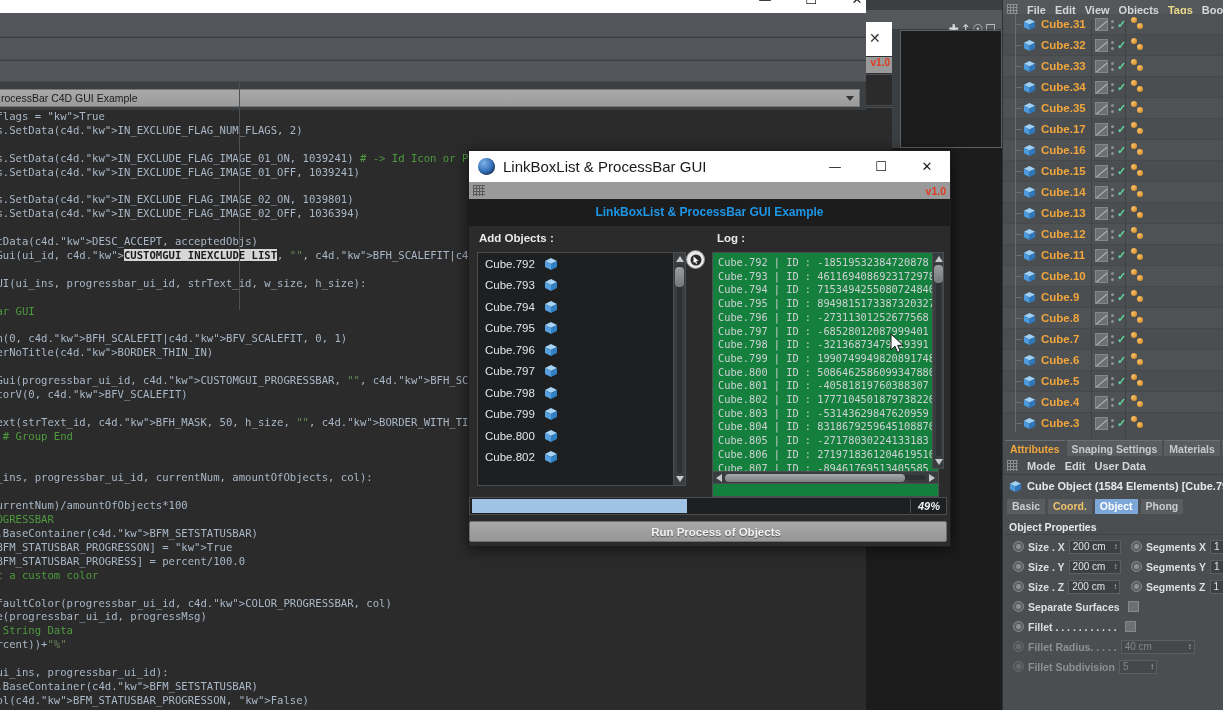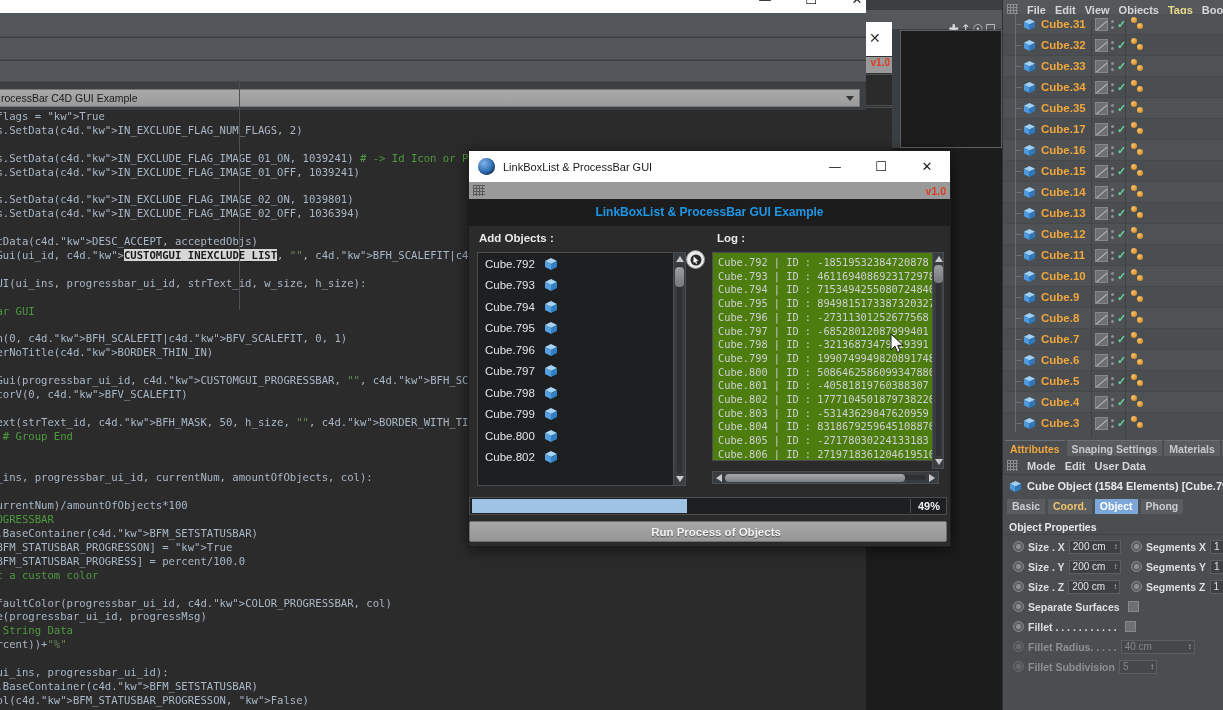--- a/index.html
+++ b/index.html
@@ -271,21 +271,21 @@
   .dlg-title {
     position: absolute; left: 0; top: 0; width: 481px; height: 31px;
     background: #ffffff; display: flex; align-items: center;
   }
   .dlg-app-icon {
     width: 17px; height: 17px; margin-left: 9px; border-radius: 50%;
     background: radial-gradient(circle at 35% 30%, #7fb3e8 0%, #2f6cb5 55%, #15315c 100%);
     box-shadow: inset -1px -1px 2px rgba(0,0,0,.4); flex: none;
   }
   .dlg-title-text {
-    margin-left: 8px; color: #1a1a1a; font-size: 11px;
+    margin-left: 8px; color: #1a1a1a; font-size: 15px;
   }
   .dlg-btn {
     position: absolute; top: 0; width: 46px; height: 31px;
     text-align: center; line-height: 31px; color: #1a1a1a; font-size: 13px;
     font-family: "DejaVu Sans", sans-serif;
   }
   .dlg-min { right: 92px; }
   .dlg-max { right: 46px; }
   .dlg-close { right: 0; }
 
@@ -351,22 +351,22 @@
   }
 
   .picker-btn {
     position: absolute; left: 686px; top: 250px; width: 19px; height: 19px;
     border-radius: 50%; background: #e8eaec; border: 1px solid #8e9194;
     display: flex; align-items: center; justify-content: center;
   }
   .picker-btn svg { display: block; }
 
   .log-box {
-    position: absolute; left: 712px; top: 252px; width: 227px; height: 209px;
-    background: #4d7c0f; border: 1px solid #4b4e51; overflow: hidden;
+    position: absolute; left: 712px; top: 252px; width: 227px; height: 245px;
+    background: #15803d; border: 1px solid #4b4e51; overflow: hidden;
   }
   .log-line {
     white-space: pre; color: #cdd0d3;
     font-family: "DejaVu Sans Mono", monospace; font-size: 10.3px; line-height: 13.7px;
     padding-left: 5px;
   }
   .hscroll {
     position: absolute; left: 712px; top: 471px; width: 227px; height: 13px;
     background: #3a3d40; border: 1px solid #4b4e51;
   }
@@ -389,21 +389,21 @@
     position: absolute; left: 469px; top: 497px; width: 478px; height: 18px;
     background: #1e1f20; border: 1px solid #4b4e51; display: flex; align-items: center;
   }
   .progress-fill {
     height: 14px; margin-left: 2px; background: #9fc3e4;
   }
   .progress-pct {
     position: absolute; right: 2px; top: 1px; height: 14px; min-width: 34px;
     background: #1e1f20; border-left: 1px solid #4b4e51;
     color: #eceff2; font-size: 11px; font-weight: bold; line-height: 14px;
-    text-align: right; padding-right: 4px;
+    text-align: right; padding-right: 4px; font-style: italic;
   }
   .run-btn {
     position: absolute; left: 469px; top: 521px; width: 478px; height: 21px;
     background: linear-gradient(#a8a8a8,#969696);
     border: 1px solid #6f6f6f; border-radius: 2px;
     color: #f2f2f2; font-size: 11.5px; font-weight: bold;
     text-align: center; line-height: 20px;
     text-shadow: 0 1px 1px rgba(0,0,0,.45);
     padding-left: 16px;
   }

